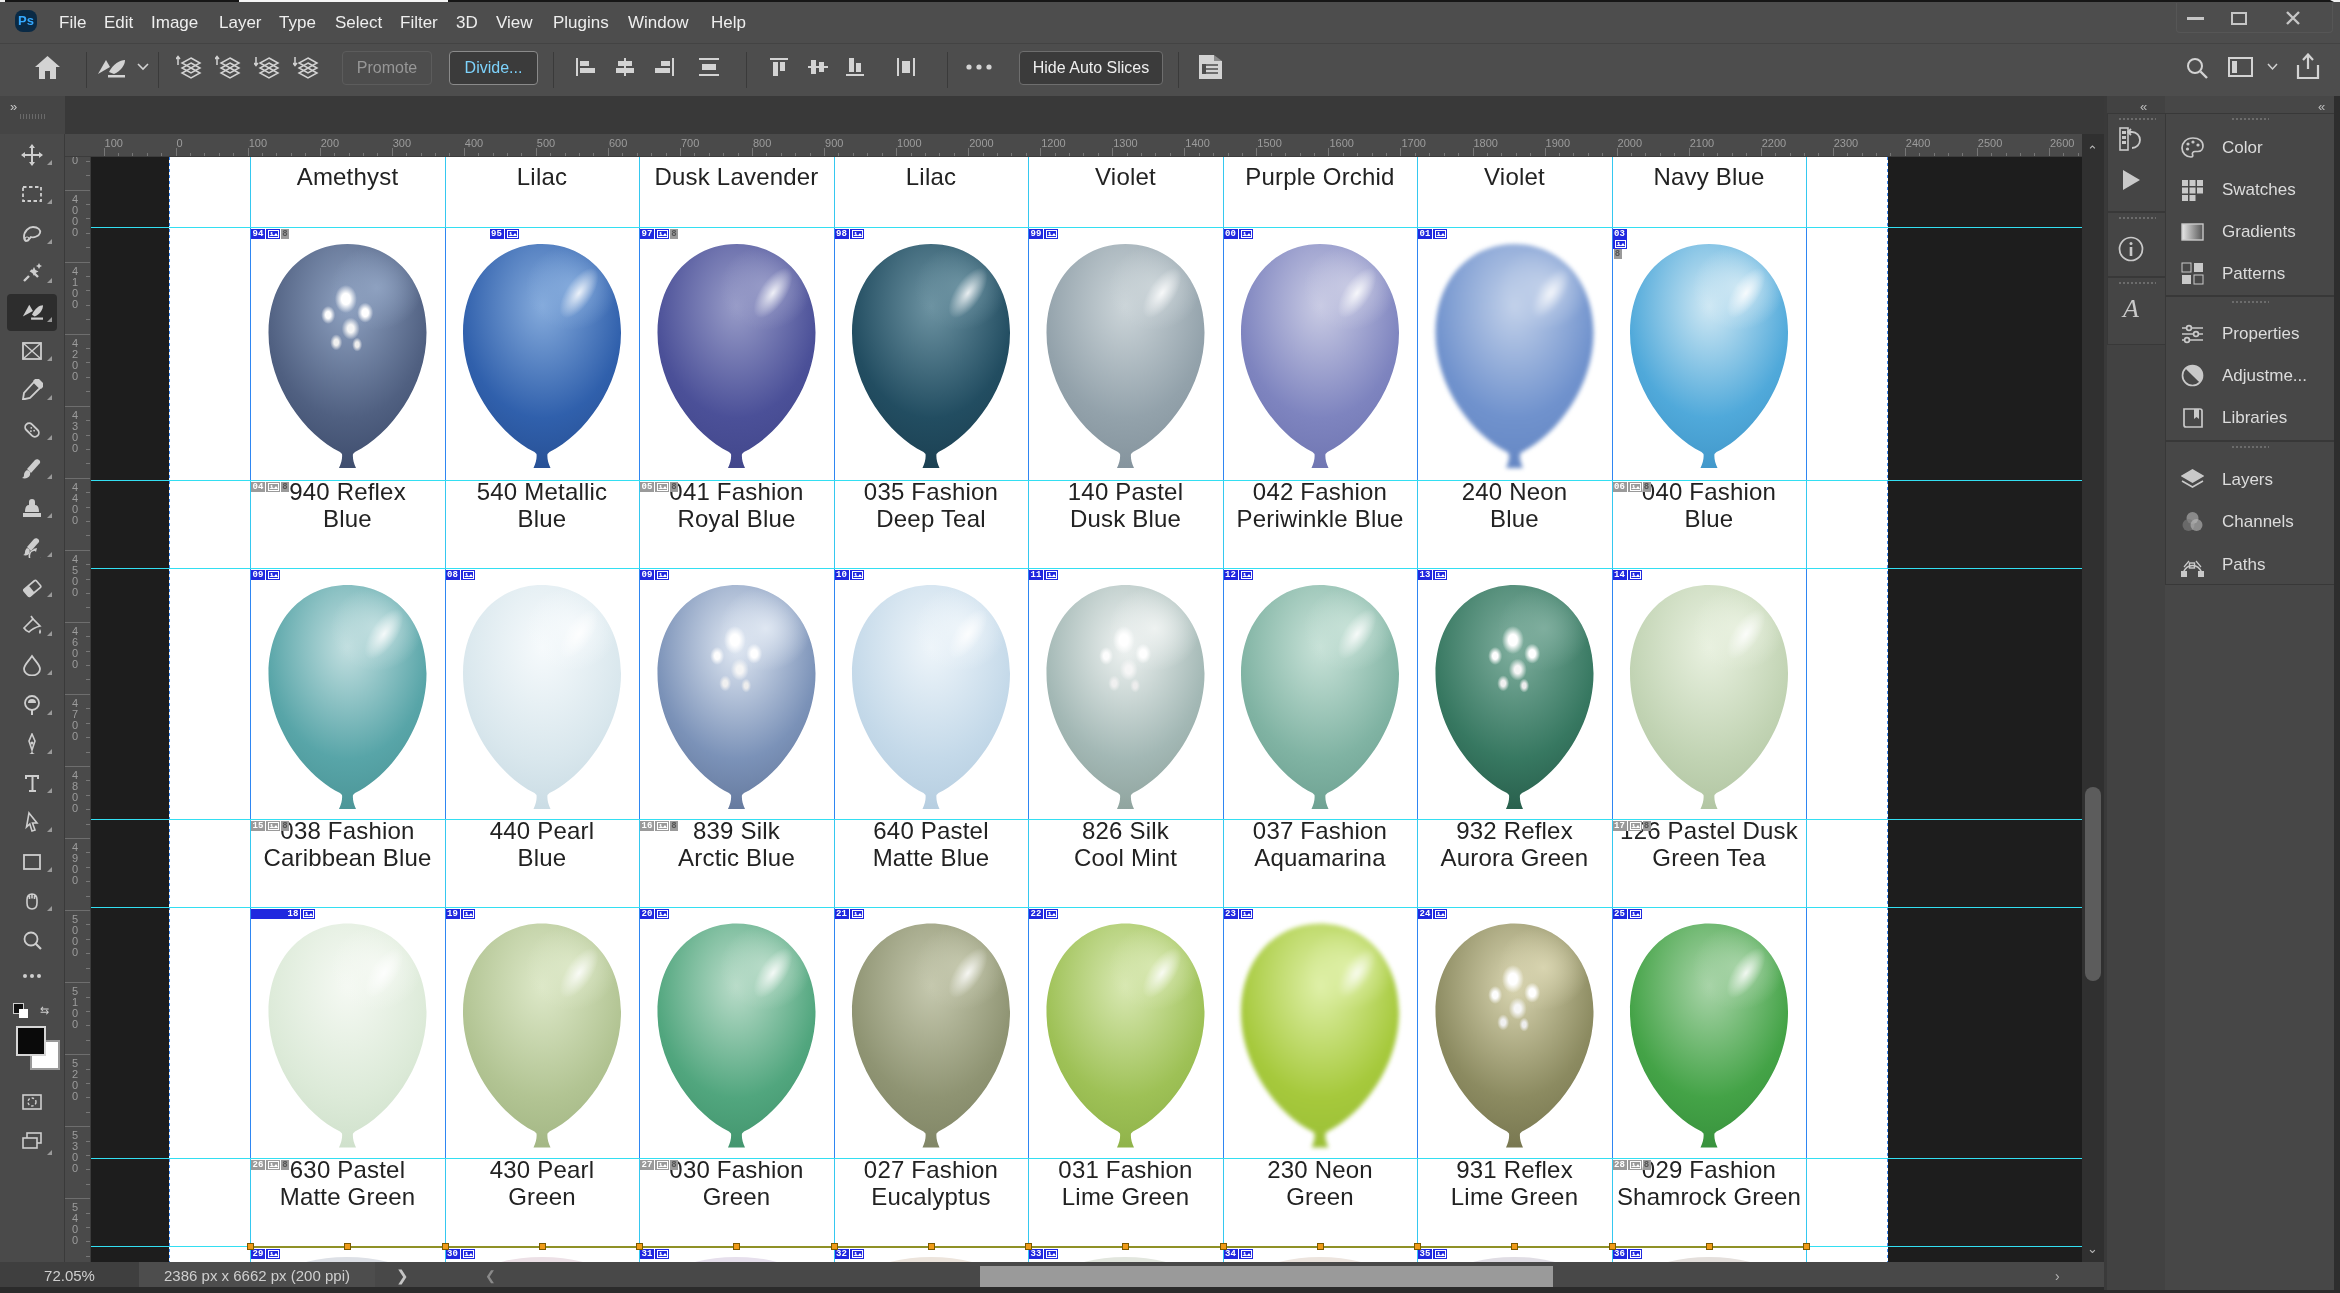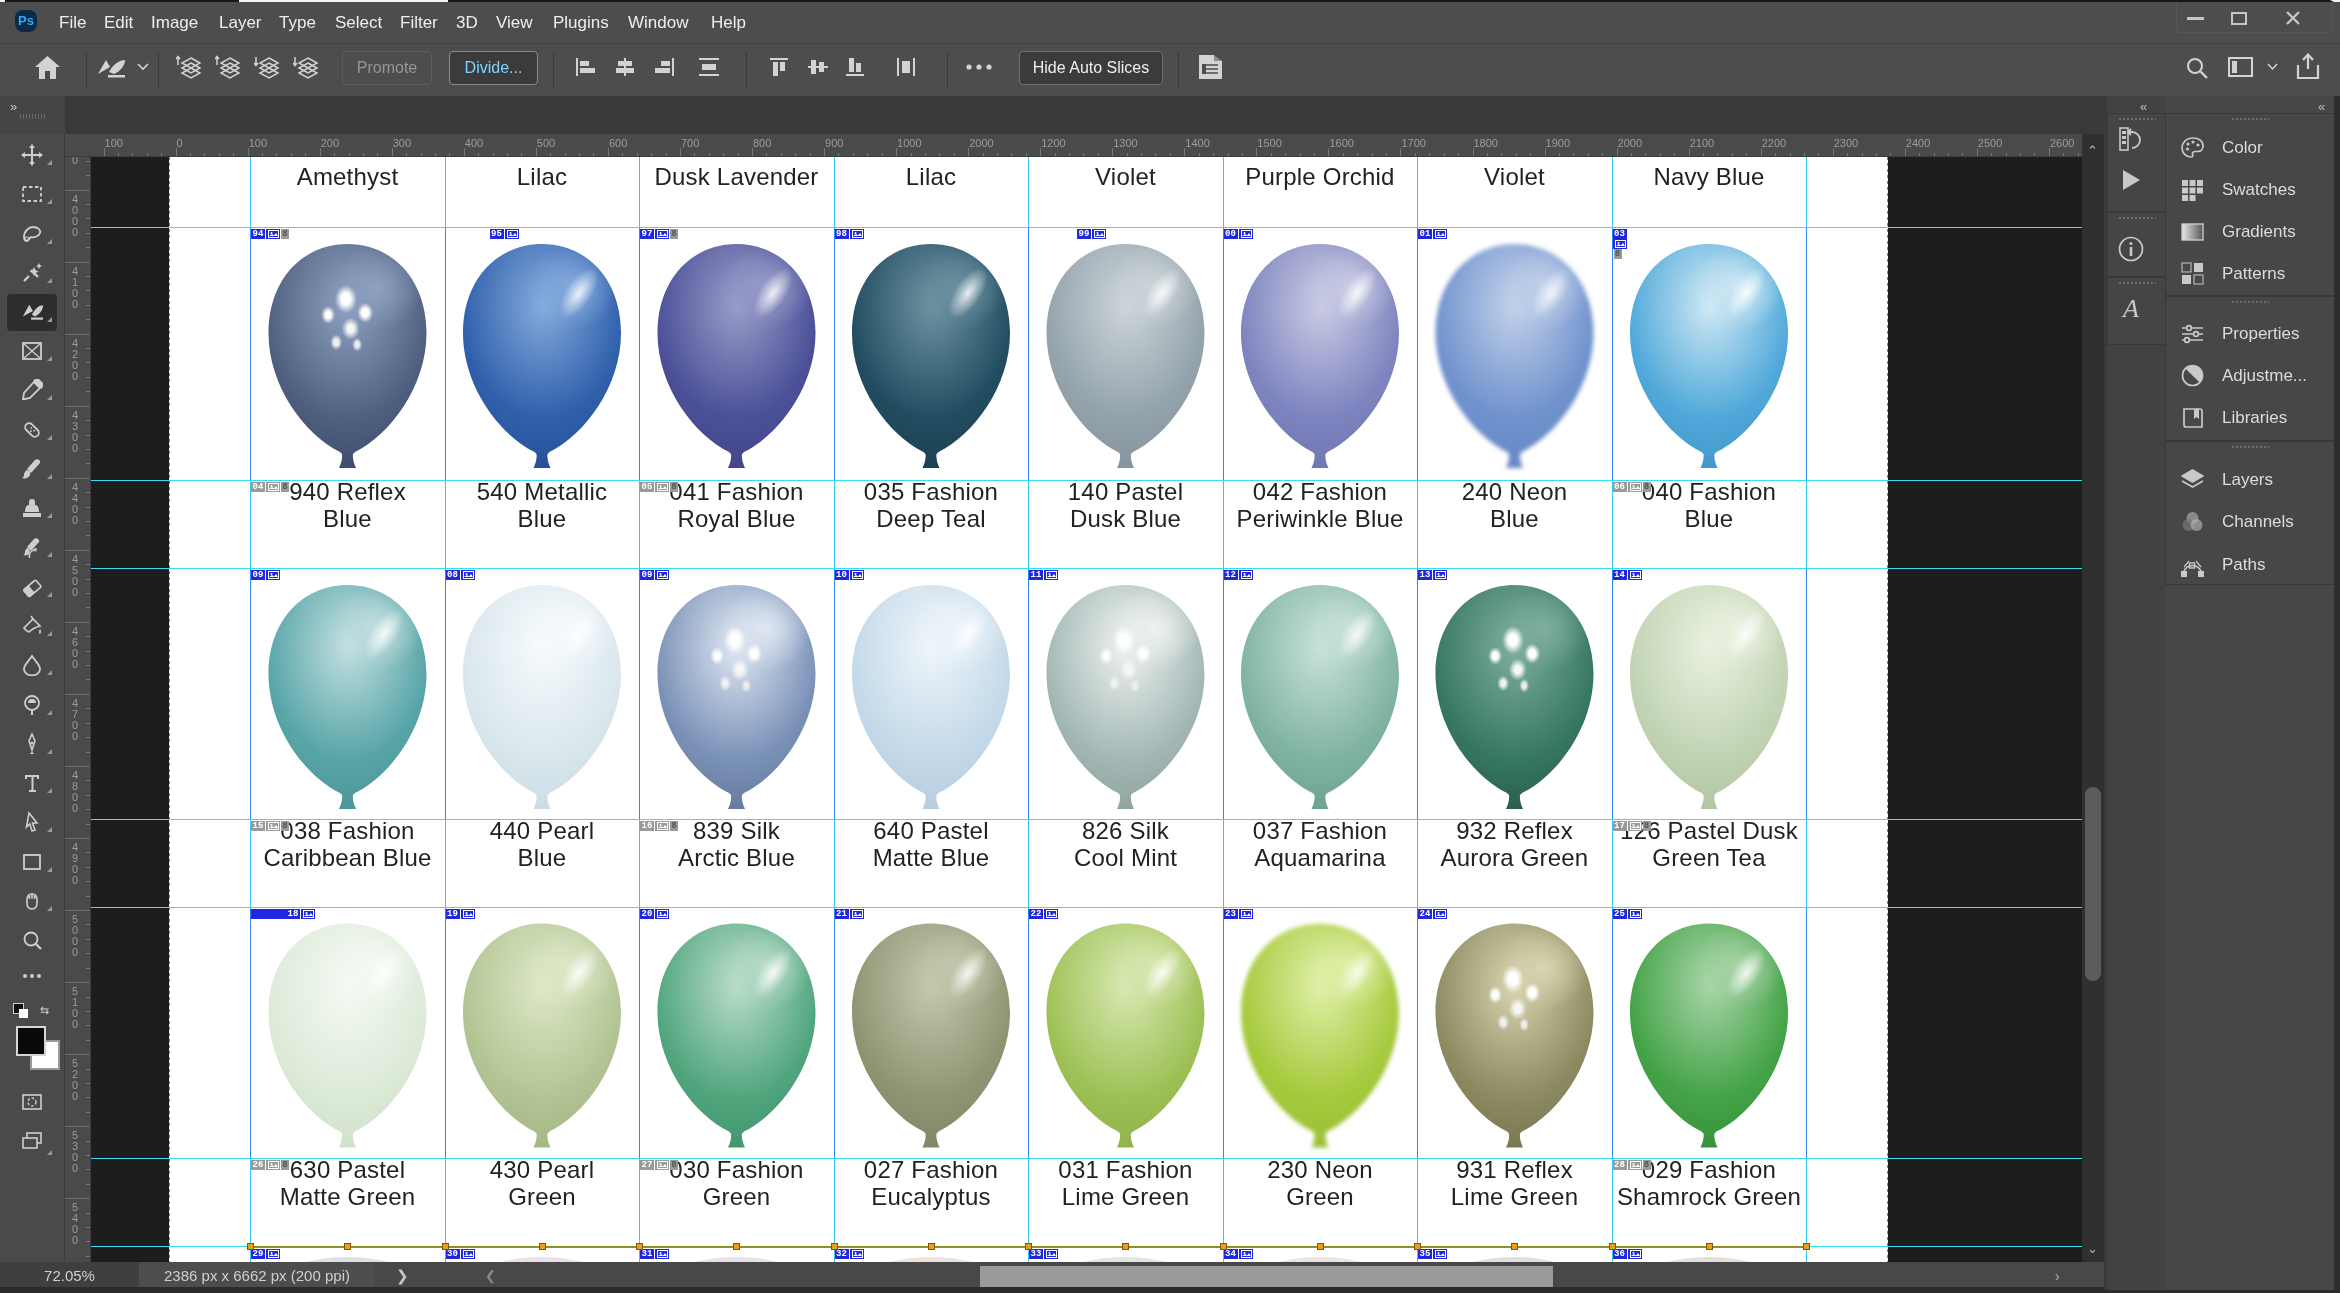--- a/index.html
+++ b/index.html
@@ -923,21 +923,21 @@
         <div class="bseg" style="width: 14px; background: rgb(32, 40, 223); border-right: 1px solid rgb(255, 255, 255);">98</div>
         <div class="bseg" style="width: 14px; background: rgb(32, 40, 223); position: relative;">
           <svg width="15" height="10" viewBox="0 0 15 10">
             <rect x="2.5" y="1.5" width="10" height="7" fill="none" stroke="#fff" stroke-width="1"></rect>
             <circle cx="5.5" cy="4" r="1" fill="#fff"></circle>
             <path d="M3 7l3-2 2 1.5 2-2.5 2 3z" fill="#fff"></path>
           </svg>
         </div>
       </div>
       <div class="badge" style="left: 938px; top: 72px;">
-        <div class="bseg" style="width: 14px; background: rgb(32, 40, 223); border-right: 1px solid rgb(255, 255, 255); margin-left: 48px;">99</div>
+        <div class="bseg" style="width: 14px; background: rgb(32, 40, 223); border-right: 1px solid rgb(255, 255, 255);">99</div>
         <div class="bseg" style="width: 14px; background: rgb(32, 40, 223); position: relative;">
           <svg width="15" height="10" viewBox="0 0 15 10">
             <rect x="2.5" y="1.5" width="10" height="7" fill="none" stroke="#fff" stroke-width="1"></rect>
             <circle cx="5.5" cy="4" r="1" fill="#fff"></circle>
             <path d="M3 7l3-2 2 1.5 2-2.5 2 3z" fill="#fff"></path>
           </svg>
         </div>
       </div>
       <div class="badge" style="left: 1132.5px; top: 72px;">
         <div class="bseg" style="width: 14px; background: rgb(32, 40, 223); border-right: 1px solid rgb(255, 255, 255);">00</div>

